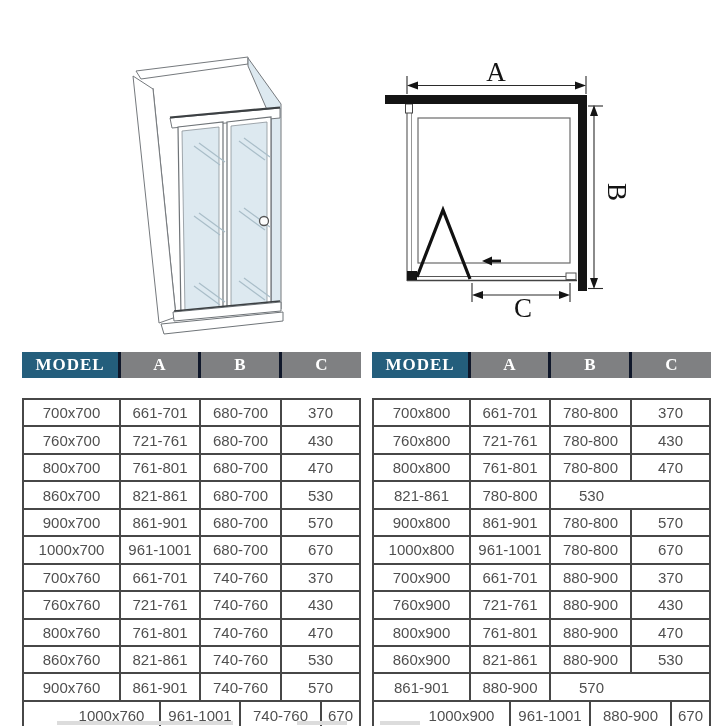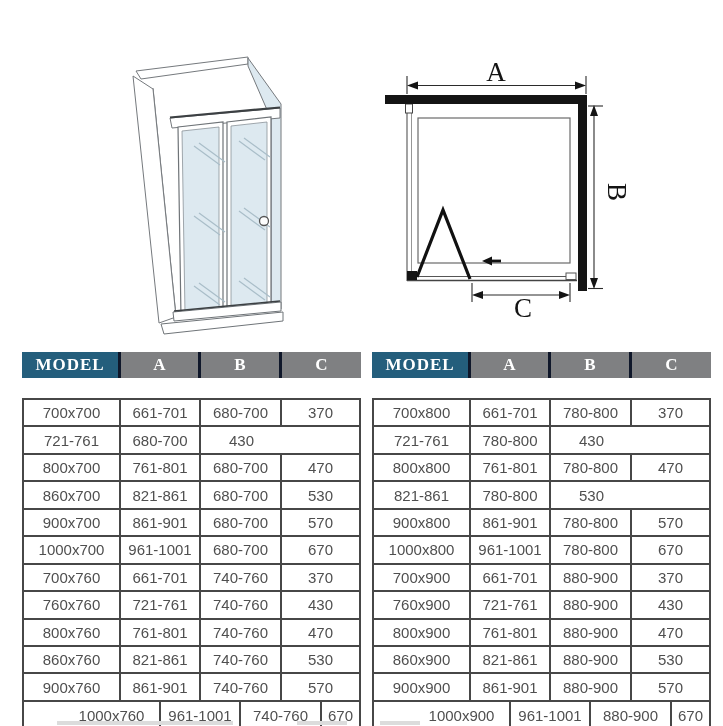--- a/index.html
+++ b/index.html
@@ -148,20 +148,21 @@
       <div class="th">C</div>
     </div>
     <div class="tbody">
         <div class="tr">
           <div class="td">700x700</div>
           <div class="td">661-701</div>
           <div class="td">680-700</div>
           <div class="td">370</div>
         </div>
         <div class="tr">
+          <div class="td">760x700</div>
           <div class="td">721-761</div>
           <div class="td">680-700</div>
           <div class="td">430</div>
         </div>
         <div class="tr">
           <div class="td">800x700</div>
           <div class="td">761-801</div>
           <div class="td">680-700</div>
           <div class="td">470</div>
         </div>
@@ -230,20 +231,21 @@
       <div class="th">C</div>
     </div>
     <div class="tbody">
         <div class="tr">
           <div class="td">700x800</div>
           <div class="td">661-701</div>
           <div class="td">780-800</div>
           <div class="td">370</div>
         </div>
         <div class="tr">
+          <div class="td">760x800</div>
           <div class="td">721-761</div>
           <div class="td">780-800</div>
           <div class="td">430</div>
         </div>
         <div class="tr">
           <div class="td">800x800</div>
           <div class="td">761-801</div>
           <div class="td">780-800</div>
           <div class="td">470</div>
         </div>
@@ -282,21 +284,20 @@
           <div class="td">880-900</div>
           <div class="td">470</div>
         </div>
         <div class="tr">
           <div class="td">860x900</div>
           <div class="td">821-861</div>
           <div class="td">880-900</div>
           <div class="td">530</div>
         </div>
         <div class="tr">
-          <div class="td">900x900</div>
           <div class="td">861-901</div>
           <div class="td">880-900</div>
           <div class="td">570</div>
         </div>
         <div class="tr">
           <div class="td">1000x900</div>
           <div class="td">961-1001</div>
           <div class="td">880-900</div>
           <div class="td">670</div>
         </div>

